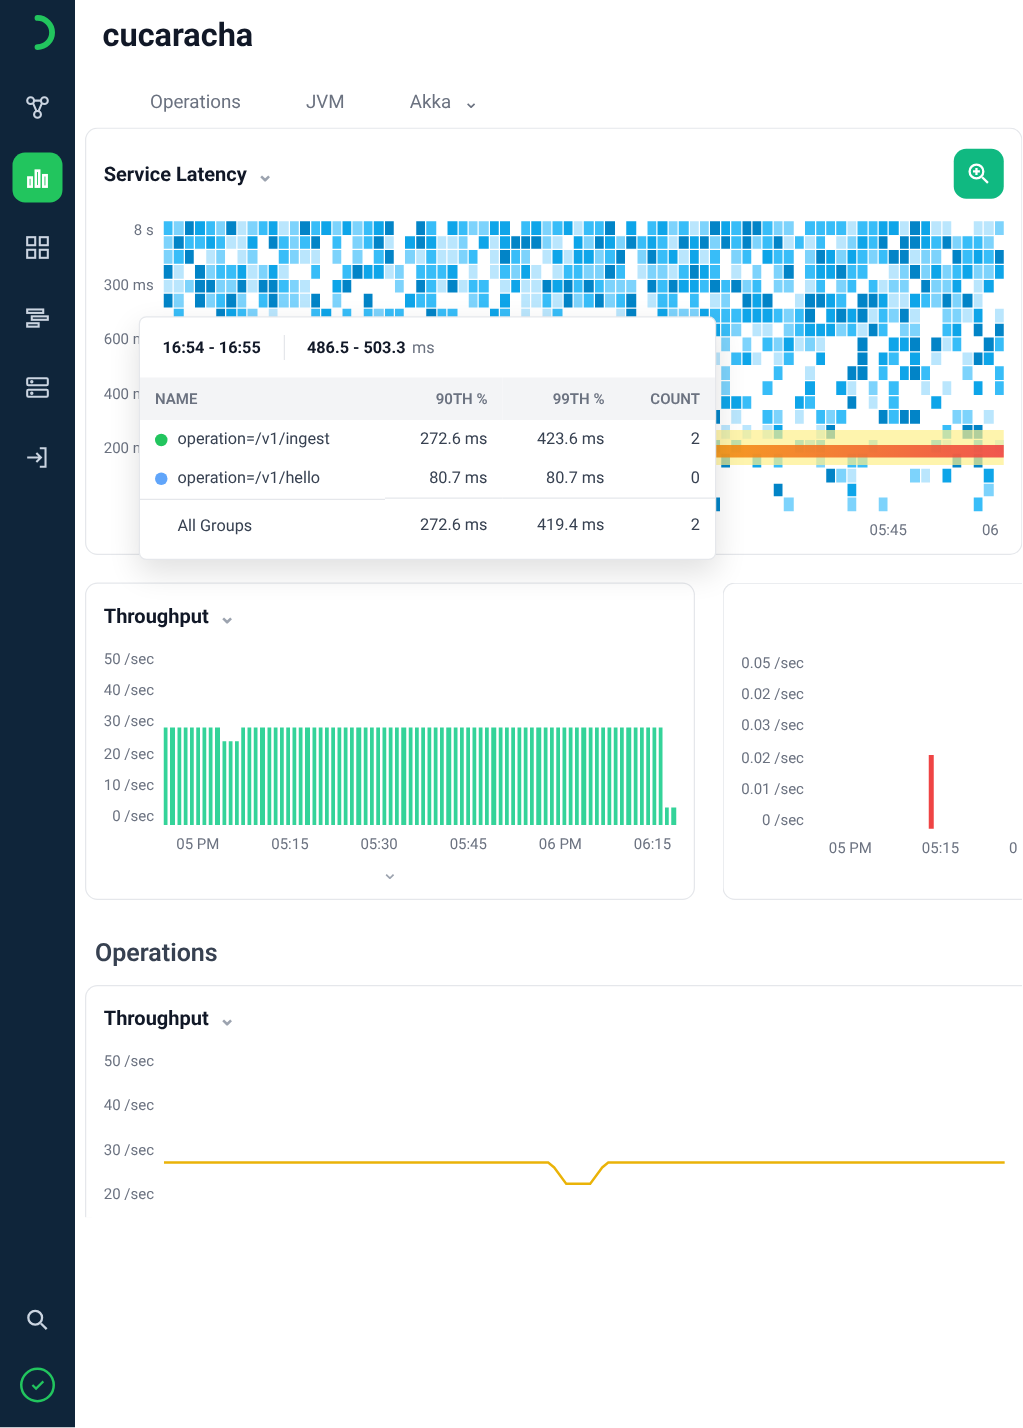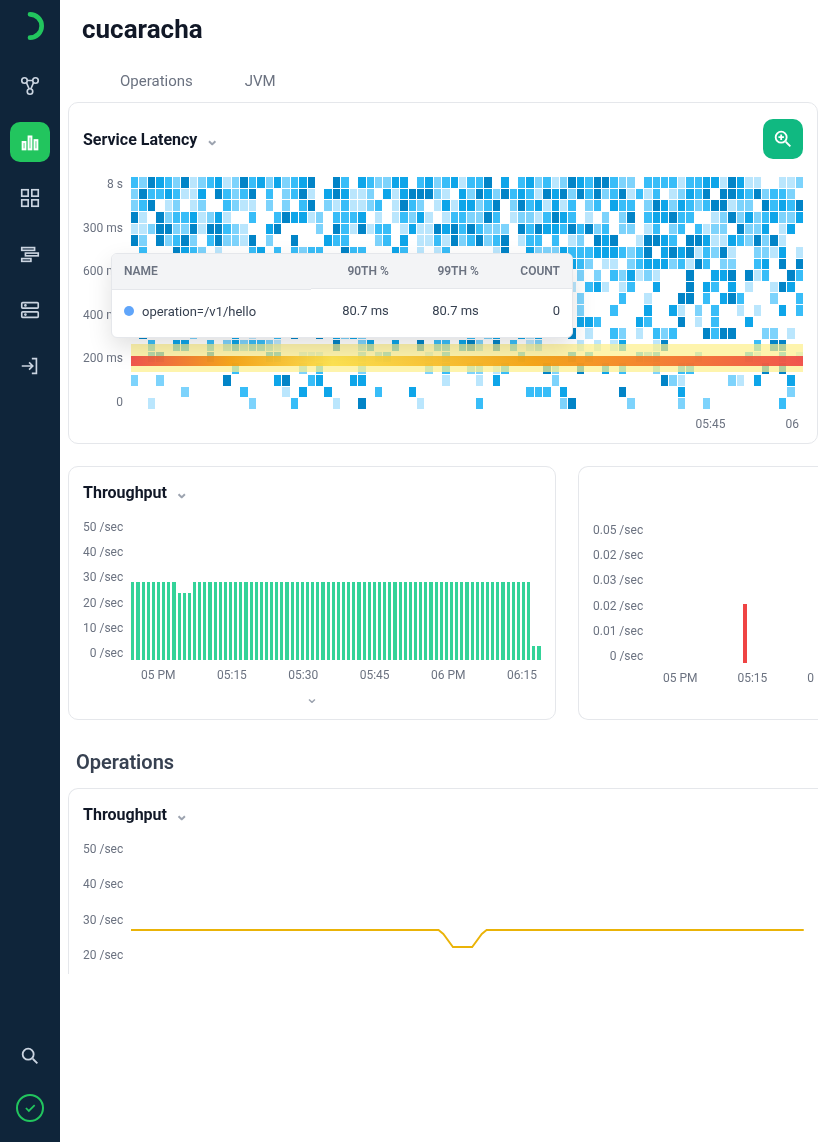--- a/index.html
+++ b/index.html
@@ -215,20 +215,24 @@
     </div>
   </div>
 </nav>
 
 <main class="main">
   <div class="header">
     <h1 class="page-title">cucaracha</h1>
     <div class="tabs">
       <div class="tab">Operations</div>
       <div class="tab">JVM</div>
+      <div class="tab">
+        <span>Akka</span>
+        <span class="chev">⌄</span>
+      </div>
     </div>
   </div>
 
   <div class="content-scroll">
 
     <div class="card" style="position:relative;">
       <div class="card-head">
         <div class="section-heading">
           <span>Service Latency</span>
           <span class="chev">⌄</span>
@@ -1857,38 +1861,64 @@
           <div class="hm-warmband"></div>
           <div class="hm-hotband"></div>
         </div>
       </div>
       <div class="x-axis" style="padding-left:56px; justify-content:flex-end; gap:60px;">
         <span>05:45</span>
         <span>06</span>
       </div>
 
       <div class="tooltip">
+        <div class="tooltip-head">
+          <span class="timewin">16:54 - 16:55</span>
+          <span class="vline"></span>
+          <span>
+            <span class="val">486.5 - 503.3</span>
+            <span class="unit">ms</span>
+          </span>
+        </div>
         <table class="ttable">
           <thead>
             <tr>
               <th>NAME</th>
               <th>90TH %</th>
               <th>99TH %</th>
               <th>COUNT</th>
             </tr>
           </thead>
           <tbody id="tooltip-rows">
               <tr>
       <td>
+                  <span class="dot" style="background:#22c55e"></span>
+                  <span>operation=/v1/ingest</span>
+                </td>
+      <td>272.6 ms</td>
+                <td>423.6 ms</td>
+                <td>2</td>
+              </tr>
+              <tr>
+      <td>
                   <span class="dot" style="background:#60a5fa"></span>
                   <span>operation=/v1/hello</span>
                 </td>
       <td>80.7 ms</td>
                 <td>80.7 ms</td>
                 <td>0</td>
+              </tr>
+              <tr>
+    <td>
+                  <span style="width:10px;"></span>
+                  <span>All Groups</span>
+                </td>
+    <td>272.6 ms</td>
+                <td>419.4 ms</td>
+                <td>2</td>
               </tr>
             </tbody>
         </table>
       </div>
     </div>
 
     <div class="mini-charts-row">
       <div class="card mini-card">
         <div class="section-heading">
           <span>Throughput</span>

